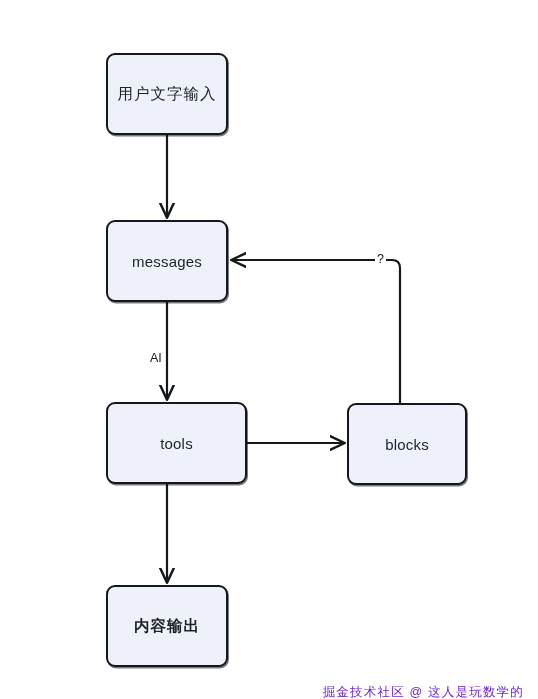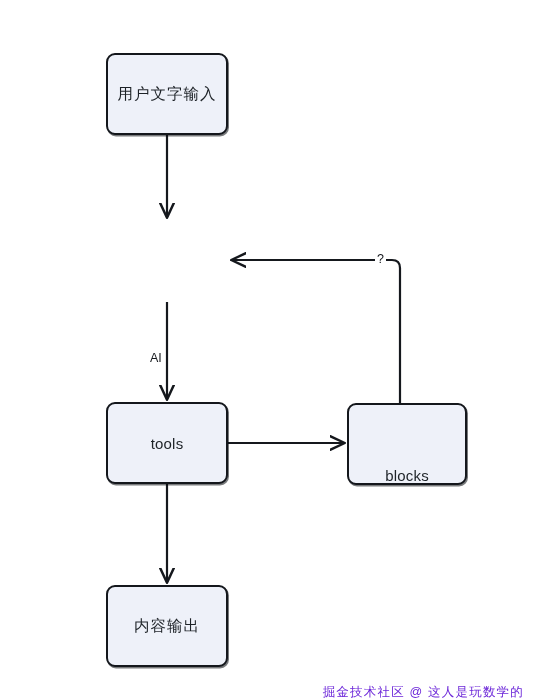--- a/index.html
+++ b/index.html
@@ -93,30 +93,33 @@
 
     <path d="M 228 431 L 344 431" fill="none" stroke="#15181d" stroke-width="2.2" marker-end="url(#arrow)"></path>
 
     <path d="M 400 391 L 400 256 Q 400 248 392 248 L 232 248" fill="none" stroke="#15181d" stroke-width="2.2" stroke-linecap="round" marker-end="url(#arrow)"></path>
   </svg>
 
   <div class="node" style="left:106px; top:41px; width:122px; height:82px;">
     <span class="node-label cjk">用户文字输入</span>
   </div>
 
+  <div class="node" style="left:106px; top:208px; width:122px; height:82px;">
+    <span class="node-label">messages</span>
+  </div>
 
-  <div class="node" style="left:106px; top:390px; width:122px; height:82px;">
+  <div class="node" style="left:106px; top:390px; width:141px; height:82px;">
     <span class="node-label">tools</span>
   </div>
 
-  <div class="node" style="left:347px; top:391px; width:120px; height:82px;align-items:flex-end;">
+  <div class="node" style="left:347px; top:391px; width:120px; height:82px;">
     <span class="node-label">blocks</span>
   </div>
 
-  <div class="node" style="left:106px; top:573px; width:122px; height:82px;">
+  <div class="node" style="left:106px; top:573px; width:122px; height:82px;font-weight:bold;">
     <span class="node-label cjk">内容输出</span>
   </div>
 
   <span class="edge-label" style="left:148px; top:339px;">AI</span>
 
   <span class="edge-label" style="left:375px; top:240px;">?</span>
 
   <div id="watermark">掘金技术社区 @ 这人是玩数学的</div>
 
 </div>

